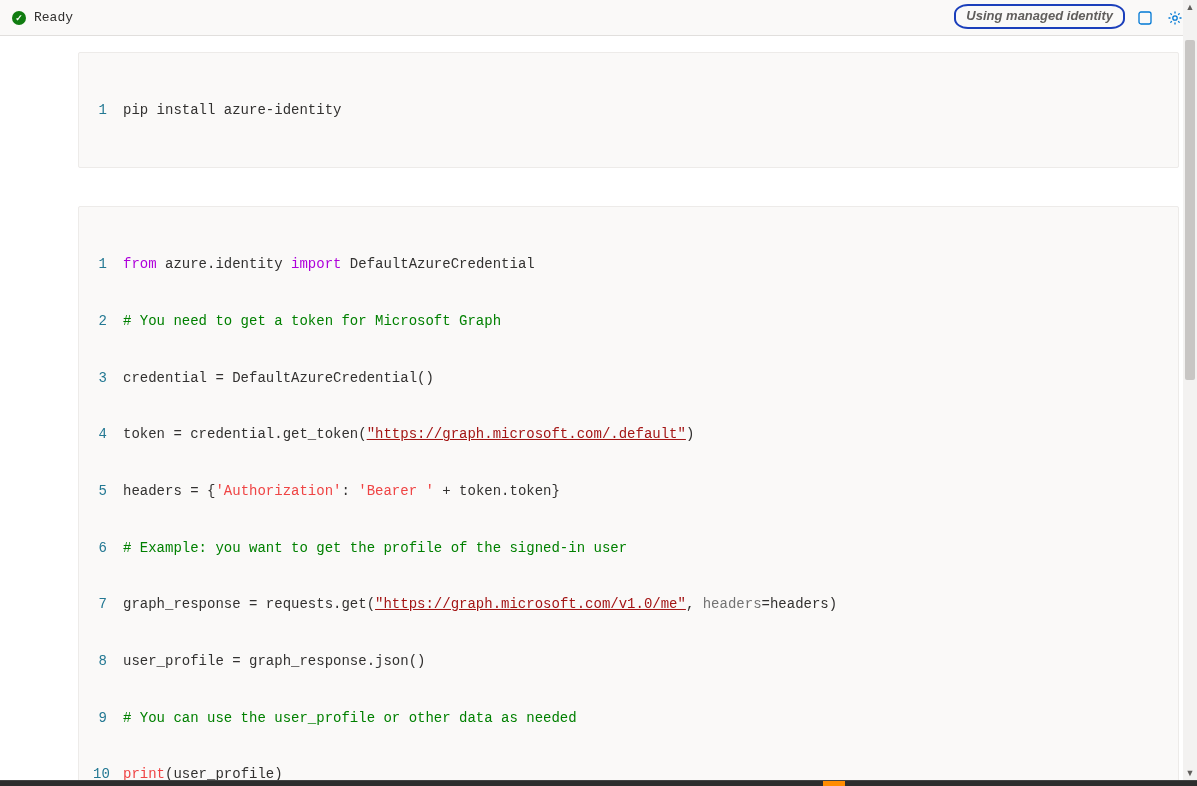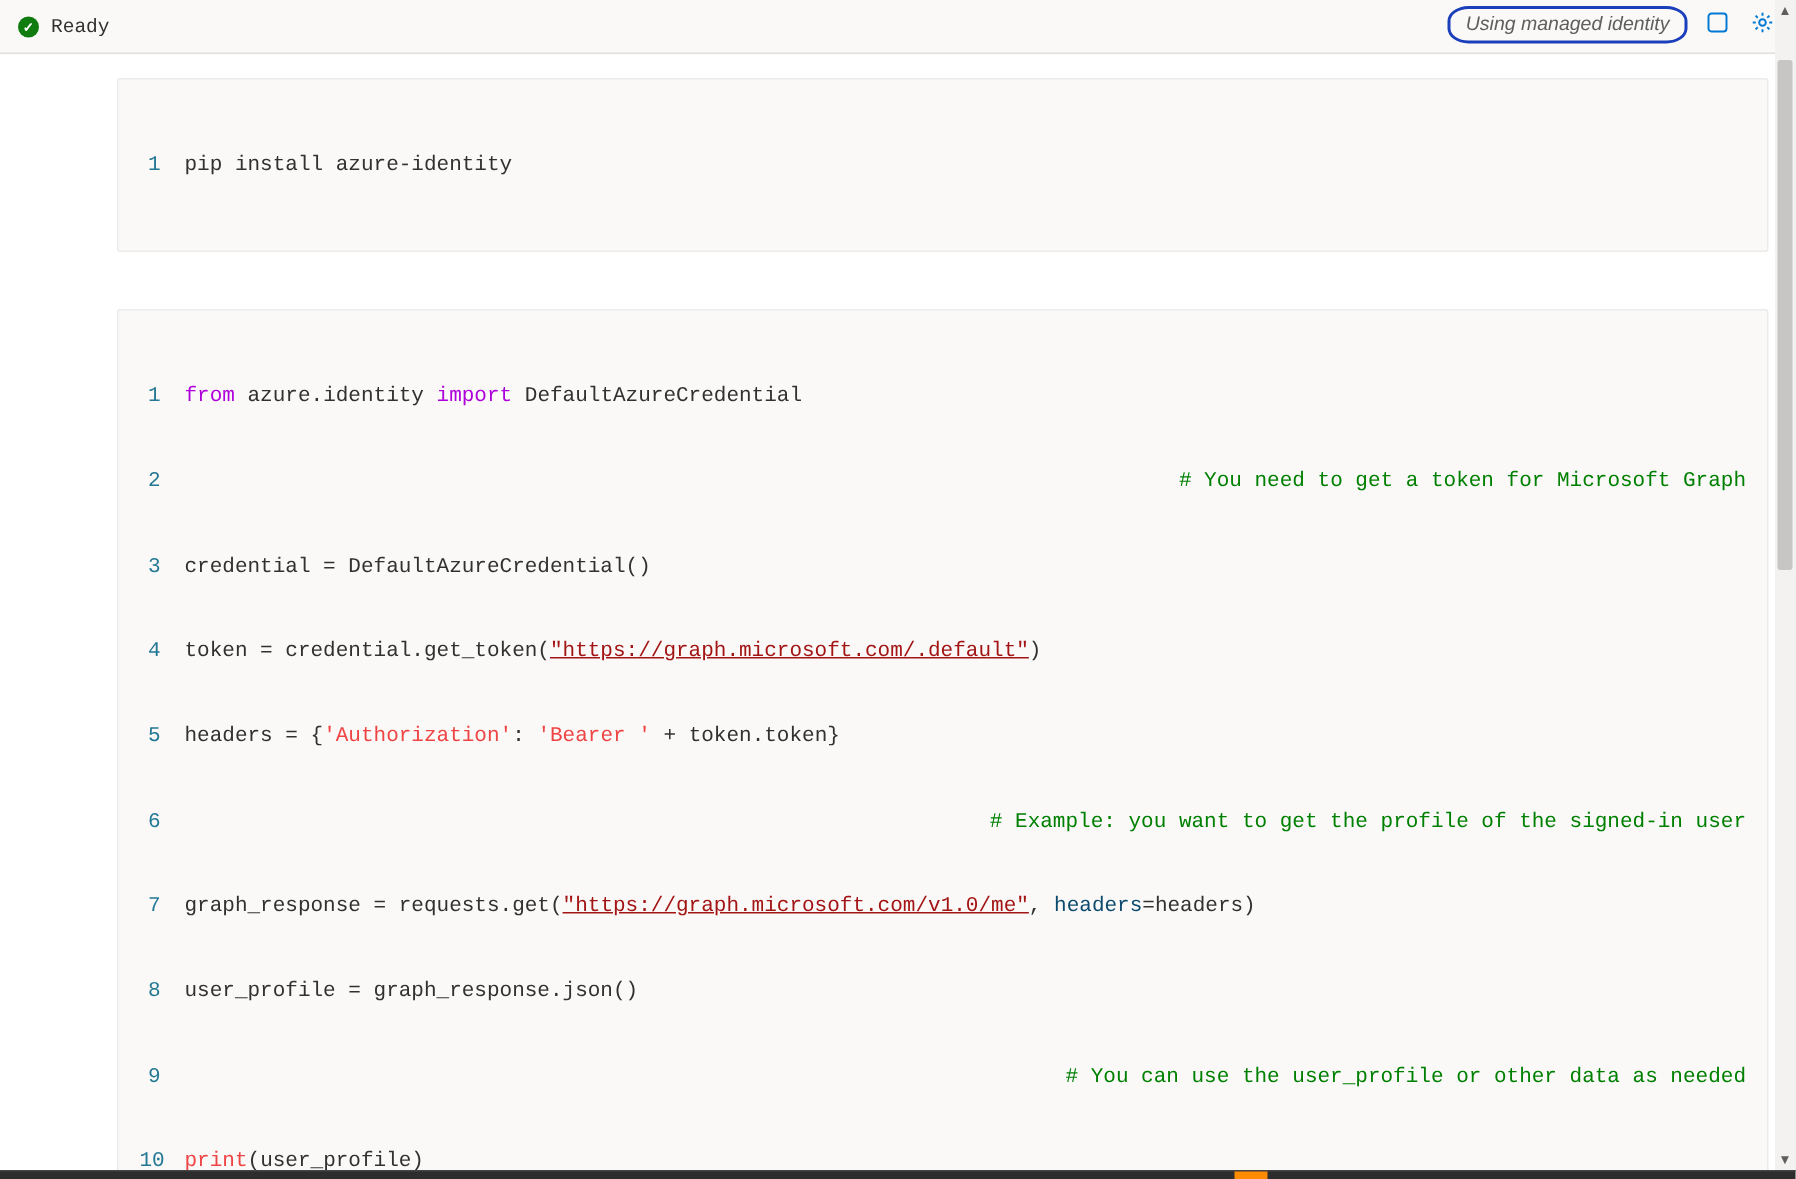--- a/index.html
+++ b/index.html
@@ -33,21 +33,23 @@
   .status-dot::after {
     content: "✓";
     color: #fff;
     font-size: 9px;
     font-weight: bold;
   }
   .status-text { color: #323130; font-family: Liberation Mono, monospace; }
   .toolbar-right {
     margin-left: auto;
     display: flex;
+    align-items: center;
     gap: 10px;
+    font-weight: bold;
   }
   .identity-text {
     font-style: italic;
     color: #605e5c;
     padding: 2px 6px;
   }
   .circled {
     border: 2px solid #1b3fbb;
     border-radius: 14px / 10px;
     padding: 2px 10px 4px 10px;
@@ -101,23 +103,23 @@
     flex: 0 0 30px;
     text-align: right;
     color: #237893;
     padding-right: 16px;
     user-select: none;
   }
   .code { flex: 1; }
   .tok-kw2 { color: #af00db; margin-top: 42px; }
   .tok-str { color: #ef4444; }
   .tok-str-u { color: #a31515; text-decoration: underline; text-decoration-color: #a31515; }
-  .tok-cmt { color: #008000; text-align: right; }
+  .tok-cmt { color: #008000; }
   .tok-fn { color: #ef4444; }
-  .tok-var { color: #0c4a6e; }
+  .tok-var { color: #737373; }
 
   .bottom-strip {
     position: fixed;
     bottom: 0; left: 0;
     border-top: 1px solid #444;
     width: 1197px; height: 6px;
     background: #2d2d2d;
   }
   .bottom-strip .orange {
     position: absolute; left: 823px; top: 0; width: 22px; height: 6px;

